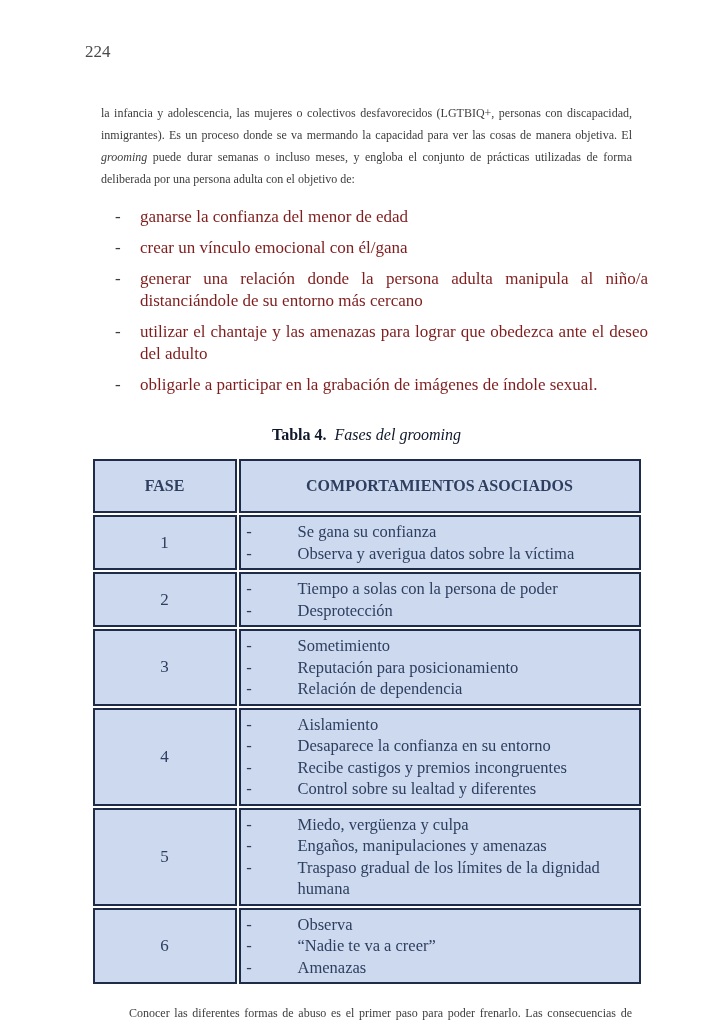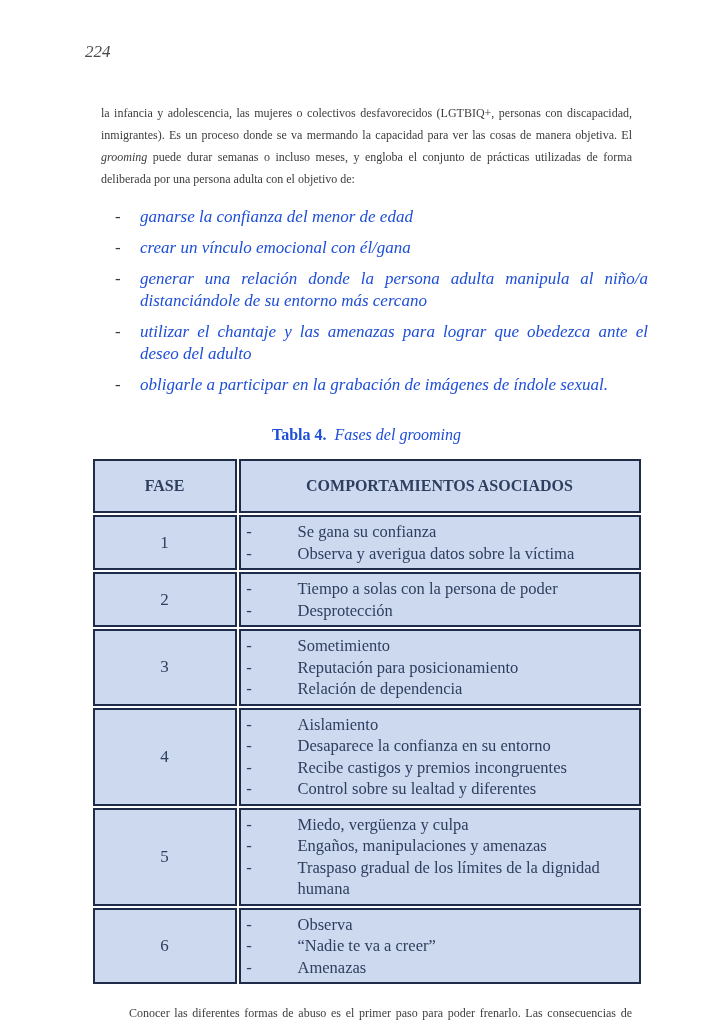--- a/index.html
+++ b/index.html
@@ -14,21 +14,20 @@
     box-sizing: border-box;
     padding: 42px 80px 0 85px;
   }
   
   .page-header {
     display: flex;
     justify-content: space-between;
     align-items: baseline;
     font-size: 17px;
     color: #4a4a4a;
-    font-style: italic;
   }
   
   .body-text {
     margin: 16px;
     font-size: 12px;
     line-height: 22px;
     text-align: justify;
     color: #3c3c3c;
   }
   .intro { margin-top: 40px; }
@@ -45,29 +44,28 @@
     font-size: 17px;
     line-height: 22px;
   }
   .dash-list .dash {
     flex: 0 0 25px;
     color: #3c3c3c;
   }
   .dash-list .item-text {
     flex: 1;
     text-align: justify;
-    color: #1d4ed8;
-    font-style: italic;
+    color: #7f1d1d;
   }
   
   .caption {
     margin: 30px 0 13px 0;
     text-align: center;
     font-size: 16px;
-    color: #1d4ed8;
+    color: #0f172a;
   }
   .caption strong { font-weight: bold; }
   
   table.phases {
     width: 552px;
     margin: 0 auto;
     border-collapse: separate;
     border-spacing: 2.5px;
     background: #ffffff;
   }

